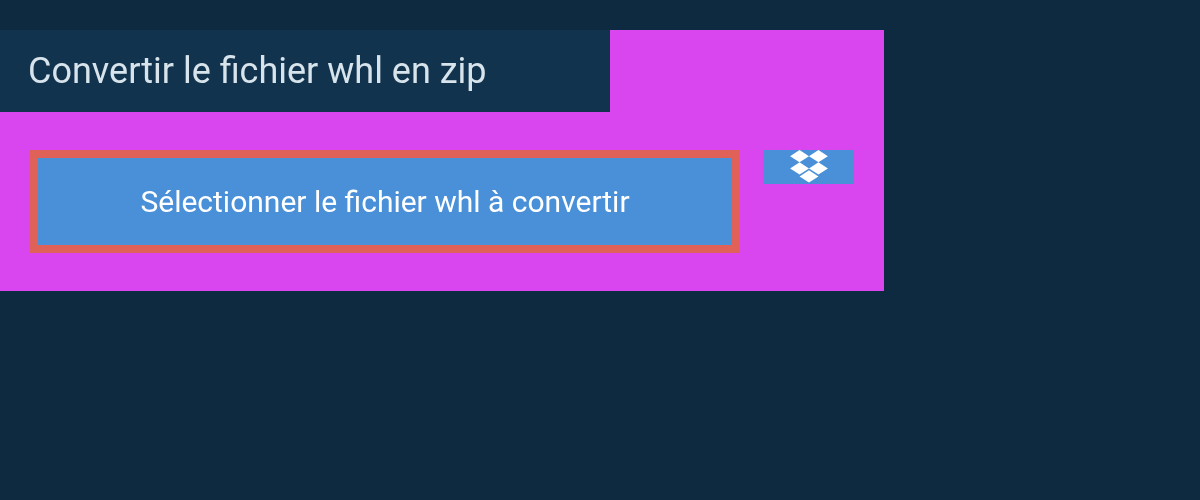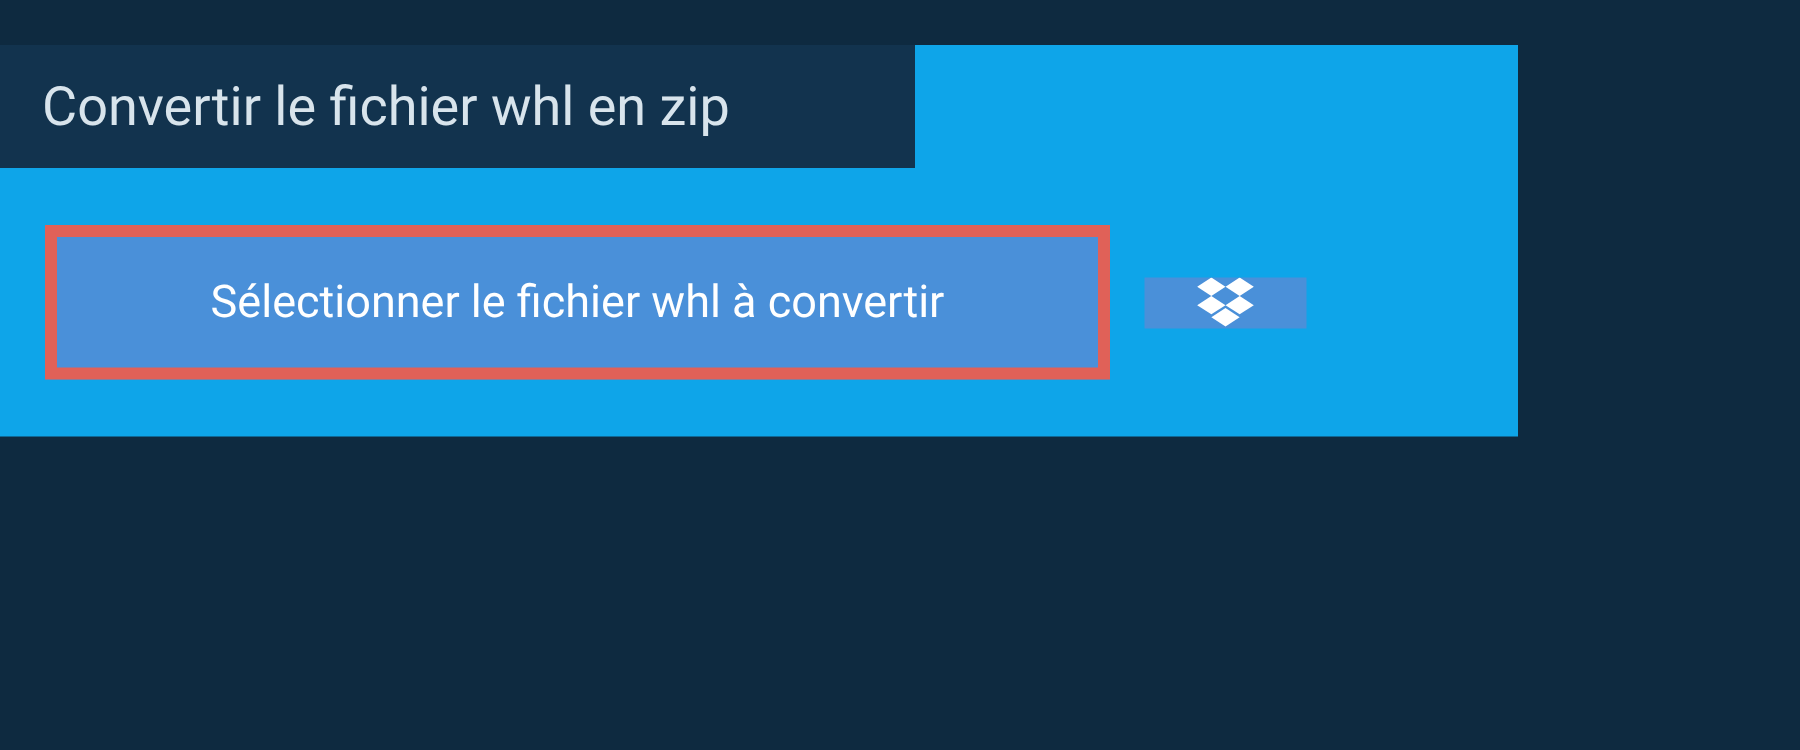--- a/index.html
+++ b/index.html
@@ -8,40 +8,40 @@
       box-sizing: border-box;
     }
     body {
       width: 1200px;
       height: 500px;
       background-color: #0e2a40;
       font-family: -apple-system, BlinkMacSystemFont, "Segoe UI", Roboto, Helvetica, Arial, sans-serif;
       overflow: hidden;
     }
     .panel {
-      background-color: #0ea5e9;
-      width: 1012px;
+      background-color: #d946ef;
+      width: 884px;
       margin-left: 0;
       margin-top: 30px;
     }
     .title-bar {
       background-color: #12334e;
       padding: 20px 28px;
       width: 610px;
     }
     .title {
       color: #d8e4ec;
       font-size: 36px;
       font-weight: 400;
     }
     .button-area {
       padding: 38px 30px 38px 30px;
       display: flex;
       gap: 23px;
-      align-items: center;
+      align-items: flex-start;
     }
     .select-button {
       background-color: #4a90d9;
       border: 8px solid #e06158;
       color: #ffffff;
       font-size: 30px;
       font-weight: 400;
       padding: 26px 40px;
       cursor: pointer;
       text-align: center;

